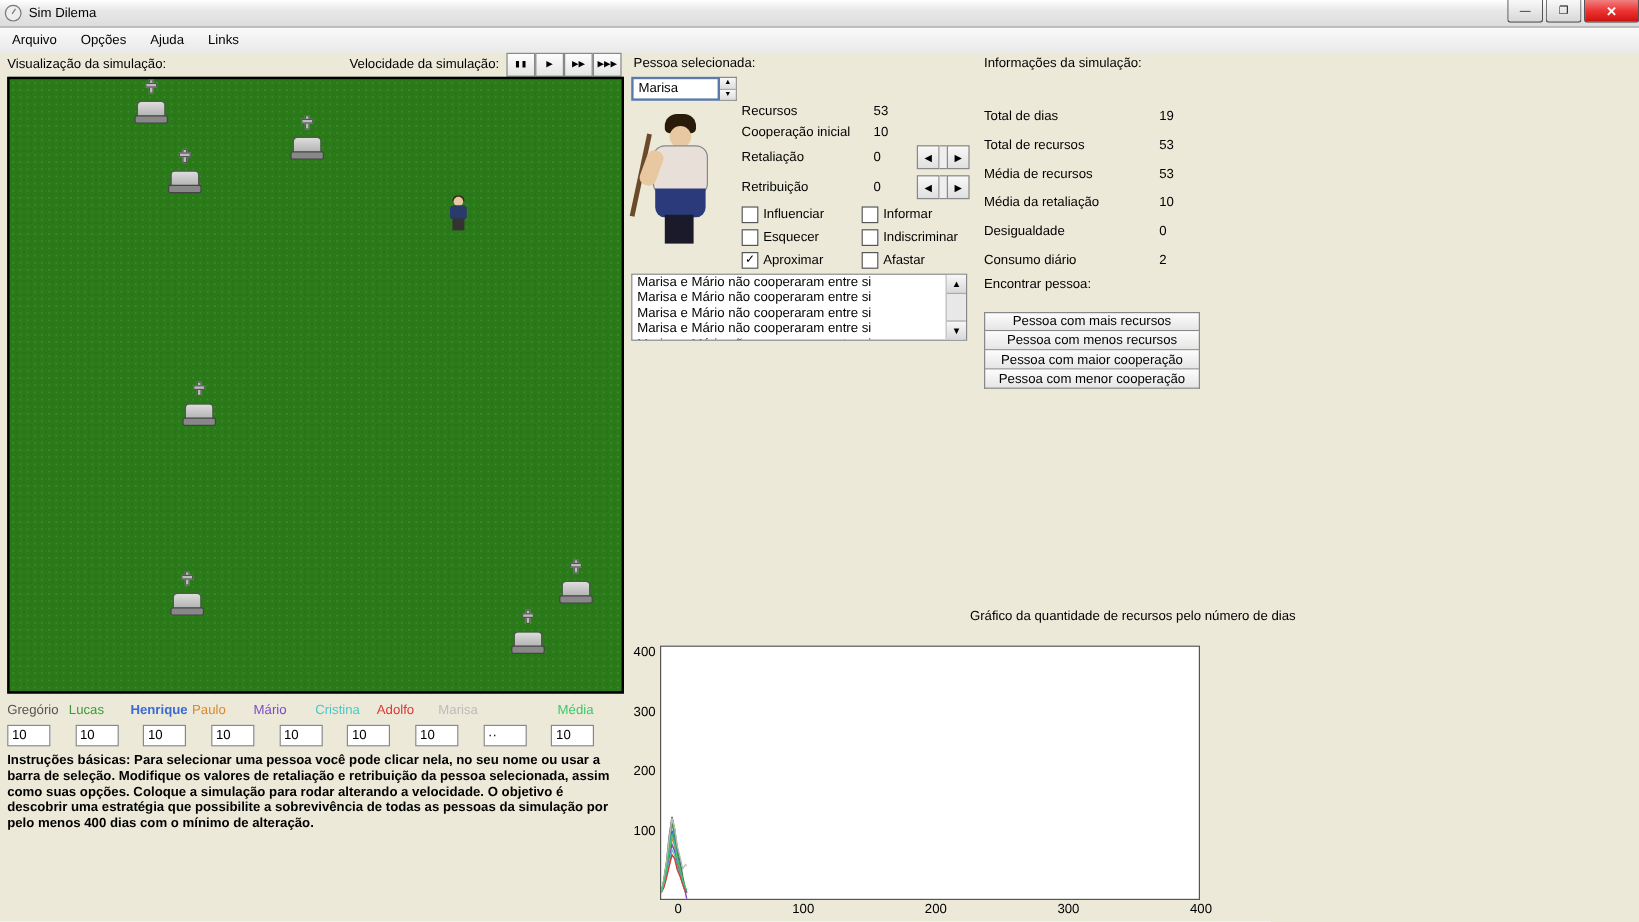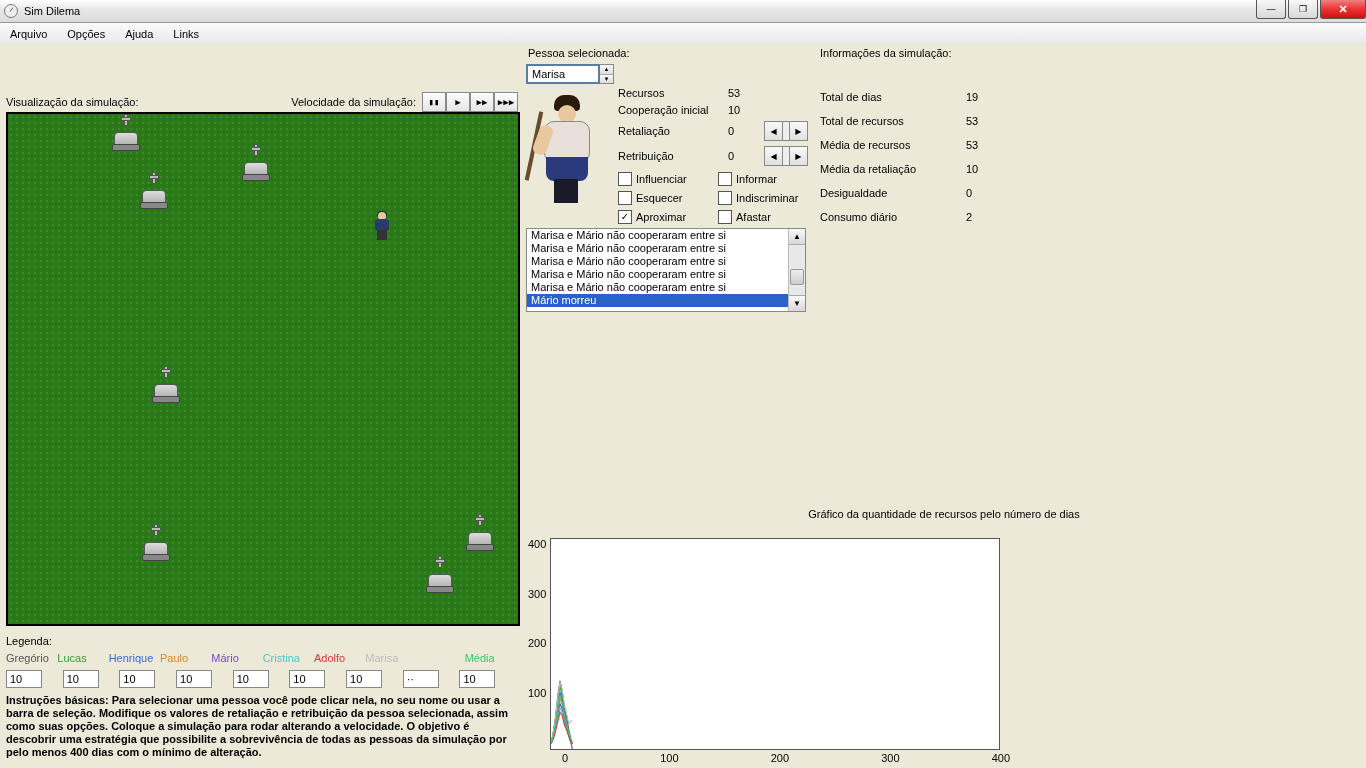--- a/index.html
+++ b/index.html
@@ -8,21 +8,21 @@
 .titlebar .t-icon::before{content:"";position:absolute;top:2px;left:6px;width:1px;height:5px;background:#777;transform:rotate(35deg);}
 .titlebar .title{flex:0 0 auto;}
 .win-btns{position:absolute;right:0;top:0;display:flex;height:20px;}
 .win-btn{width:28px;height:18px;margin-left:2px;border:1px solid #555;border-top:none;border-radius:0 0 3px 3px;background:linear-gradient(#f8f8f8,#d8d8d8);display:flex;align-items:center;justify-content:center;font-size:9px;}
 .win-btn.close{background:linear-gradient(#f08080,#e33,#c11);color:#fff;width:44px;font-weight:bold;font-size:11px;}
 .menubar{height:22px;background:linear-gradient(#fafafa,#e8e8e8);border-bottom:1px solid #bbb;display:flex;align-items:stretch;}
 .menubar .mi{padding:0 10px;display:flex;align-items:center;}
 .content{position:absolute;top:44px;left:0;right:0;bottom:0;background:#ece9d8;display:grid;grid-template-columns:522px 1fr;grid-template-rows:auto auto 1fr;}
 .panel-label{font-size:11px;padding:3px 6px 3px 6px;}
 .left-col{grid-column:1;grid-row:1 / span 3;display:flex;flex-direction:column;}
-.left-top{display:flex;align-items:center;height:20px;margin-top:48px;}
+.left-top{display:flex;align-items:center;height:20px;}
 .left-top .spacer{flex:1;}
 .speed-btns{display:flex;gap:0;margin-right:4px;}
 .speed-btn{width:22px;height:18px;border:1px solid #888;background:linear-gradient(#fdfdfd,#e5e5e5);font-size:9px;display:flex;align-items:center;justify-content:center;font-family:monospace;}
 .sim-view{margin:0 6px 4px 6px;width:510px;height:510px;border:2px solid #000;background:#2a7a1a;position:relative;background-image:radial-gradient(circle,#3a8a2a 1px,transparent 1px),radial-gradient(circle,#2a7019 1px,transparent 1px);background-size:6px 6px,6px 6px;background-position:0 0,3px 3px;}
 .tomb{position:absolute;width:26px;height:26px;}
 .tomb .cross{position:absolute;top:-8px;left:9px;width:8px;height:10px;}
 .tomb .cross::before{content:"";position:absolute;left:3px;top:0;width:2px;height:10px;background:#bbb;border:1px solid #555;}
 .tomb .cross::after{content:"";position:absolute;left:0;top:3px;width:8px;height:2px;background:#bbb;border:1px solid #555;}
 .tomb .stone{position:absolute;bottom:0;left:2px;width:22px;height:14px;background:linear-gradient(#ddd,#aaa);border:1px solid #555;border-radius:4px 4px 2px 2px;}
 .tomb .base{position:absolute;bottom:-3px;left:0;width:26px;height:5px;background:#888;border:1px solid #444;border-radius:2px;}
@@ -56,21 +56,21 @@
 .stat-grid{grid-column:2;display:grid;grid-template-columns:110px 36px 44px;row-gap:5px;align-items:center;}
 .stat-grid .val{}
 .steppers{display:flex;gap:0;}
 .step-btn{width:18px;height:18px;border:1px solid #888;background:linear-gradient(#f8f8f8,#e0e0e0);font-size:8px;display:flex;align-items:center;justify-content:center;}
 .step-mid{width:6px;height:18px;border-top:1px solid #888;border-bottom:1px solid #888;background:#eee;}
 .chk-row{grid-column:2;display:grid;grid-template-columns:100px 100px;row-gap:5px;margin-top:6px;}
 .chk{display:flex;align-items:center;gap:4px;text-align:center;}
 .chk .box{width:12px;height:12px;border:1px solid #555;background:#fff;display:flex;align-items:center;justify-content:center;font-size:10px;line-height:10px;}
 .sim-info{grid-column:2;grid-row:2;padding:2px 6px;display:grid;grid-template-columns:146px 36px;row-gap:5px;align-items:center;margin-top:24px;}
 .inter-label{grid-column:1;grid-row:3;padding:3px 6px;}
-.inter-box{grid-column:1;grid-row:4;margin:0 0 0 4px;width:280px;height:84px;border:1px solid #888;background:#fff;overflow:hidden;position:relative;box-sizing:border-box;}
+.inter-box{grid-column:1;grid-row:4;margin:0 0 0 4px;width:280px;height:56px;border:1px solid #888;background:#fff;overflow:hidden;position:relative;box-sizing:border-box;}
 .inter-box .line{padding:0 4px;height:13px;line-height:13px;white-space:nowrap;overflow:hidden;}
 .inter-box .line.sel{background:#2a62c8;color:#fff;}
 .inter-sb{position:absolute;right:0;top:0;bottom:0;width:16px;background:#e8e8e8;border-left:1px solid #bbb;}
 .inter-sb .sb-btn{height:15px;background:linear-gradient(#f8f8f8,#d8d8d8);border-bottom:1px solid #aaa;font-size:8px;display:flex;align-items:center;justify-content:center;}
 .inter-sb .sb-btn.bot{position:absolute;bottom:0;left:0;right:0;border-top:1px solid #aaa;border-bottom:none;}
 .inter-sb .sb-thumb{position:absolute;left:1px;right:1px;top:40px;height:14px;background:linear-gradient(#eee,#ccc);border:1px solid #999;border-radius:2px;}
 .find-sec{grid-column:2;grid-row:3 / span 2;padding:0 6px;}
 .find-btn{display:block;width:180px;height:16px;border:1px solid #888;background:linear-gradient(#fdfdfd,#e5e5e5);margin-top:0;margin-bottom:0;text-align:center;line-height:14px;font-size:11px;font-family:inherit;padding:0;}
 .find-btn + .find-btn{border-top:none;}
 .chart-sec{grid-column:1 / span 2;grid-row:5;padding:4px 6px;}
@@ -154,25 +154,24 @@
         </div>
         <div class="person-sprite" style="left: 362px; top: 98px;">
           <div class="hair"></div>
           <div class="head"></div>
           <div class="body-s"></div>
           <div class="legs"></div>
         </div>
       </div>
 
     <div class="legend-sec">
-      <div class="panel-label" style="padding-left:0">Legenda:</div>
       <div class="legend-row" id="legend-names">
           <div class="legend-col" style="color: rgb(85, 85, 85);">Gregório</div>
           <div class="legend-col" style="color: rgb(58, 154, 58);">Lucas</div>
-          <div class="legend-col" style="color: rgb(58, 106, 216);">Henrique</div>
+          <div class="legend-col" style="color: rgb(58, 106, 216); font-weight: bold;">Henrique</div>
           <div class="legend-col" style="color: rgb(216, 138, 42);">Paulo</div>
           <div class="legend-col" style="color: rgb(122, 74, 200);">Mário</div>
           <div class="legend-col" style="color: rgb(74, 200, 200);">Cristina</div>
           <div class="legend-col" style="color: rgb(216, 58, 58);">Adolfo</div>
           <div class="legend-col" style="color: rgb(187, 187, 187);">Marisa</div>
           <div class="legend-col" style="color: rgb(58, 200, 106); margin-left: 48px;">Média</div>
         </div>
       <div class="legend-row" id="legend-vals" style="margin-top:6px;">
           <div class="legend-col"><input class="leg-inp" value="10" style=""></div>
           <div class="legend-col"><input class="leg-inp" value="10" style=""></div>
@@ -289,20 +288,28 @@
         <div class="line">Marisa e Mário não cooperaram entre si</div>
         <div class="line">Marisa e Mário não cooperaram entre si</div>
         <div class="line sel">Mário morreu</div>
     <div class="inter-sb">
         <div class="sb-btn">▲</div>
         <div class="sb-thumb"></div>
         <div class="sb-btn bot">▼</div>
       </div>
       </div>
 
+    <div class="find-sec">
+      <div class="panel-label" style="padding-left:0">Encontrar pessoa:</div>
+      <div style="height:14px"></div>
+      <button class="find-btn">Pessoa com mais recursos</button>
+      <button class="find-btn">Pessoa com menos recursos</button>
+      <button class="find-btn">Pessoa com maior cooperação</button>
+      <button class="find-btn">Pessoa com menor cooperação</button>
+    </div>
 
     <div class="chart-sec" style="grid-column:1 / span 2;">
       <div class="chart-title">Gráfico da quantidade de recursos pelo número de dias</div>
       <div class="chart-wrap">
         <div class="y-axis" id="y-axis">
             <span>400</span>
             <span>300</span>
             <span>200</span>
             <span>100</span>
             <span>&nbsp;</span>

